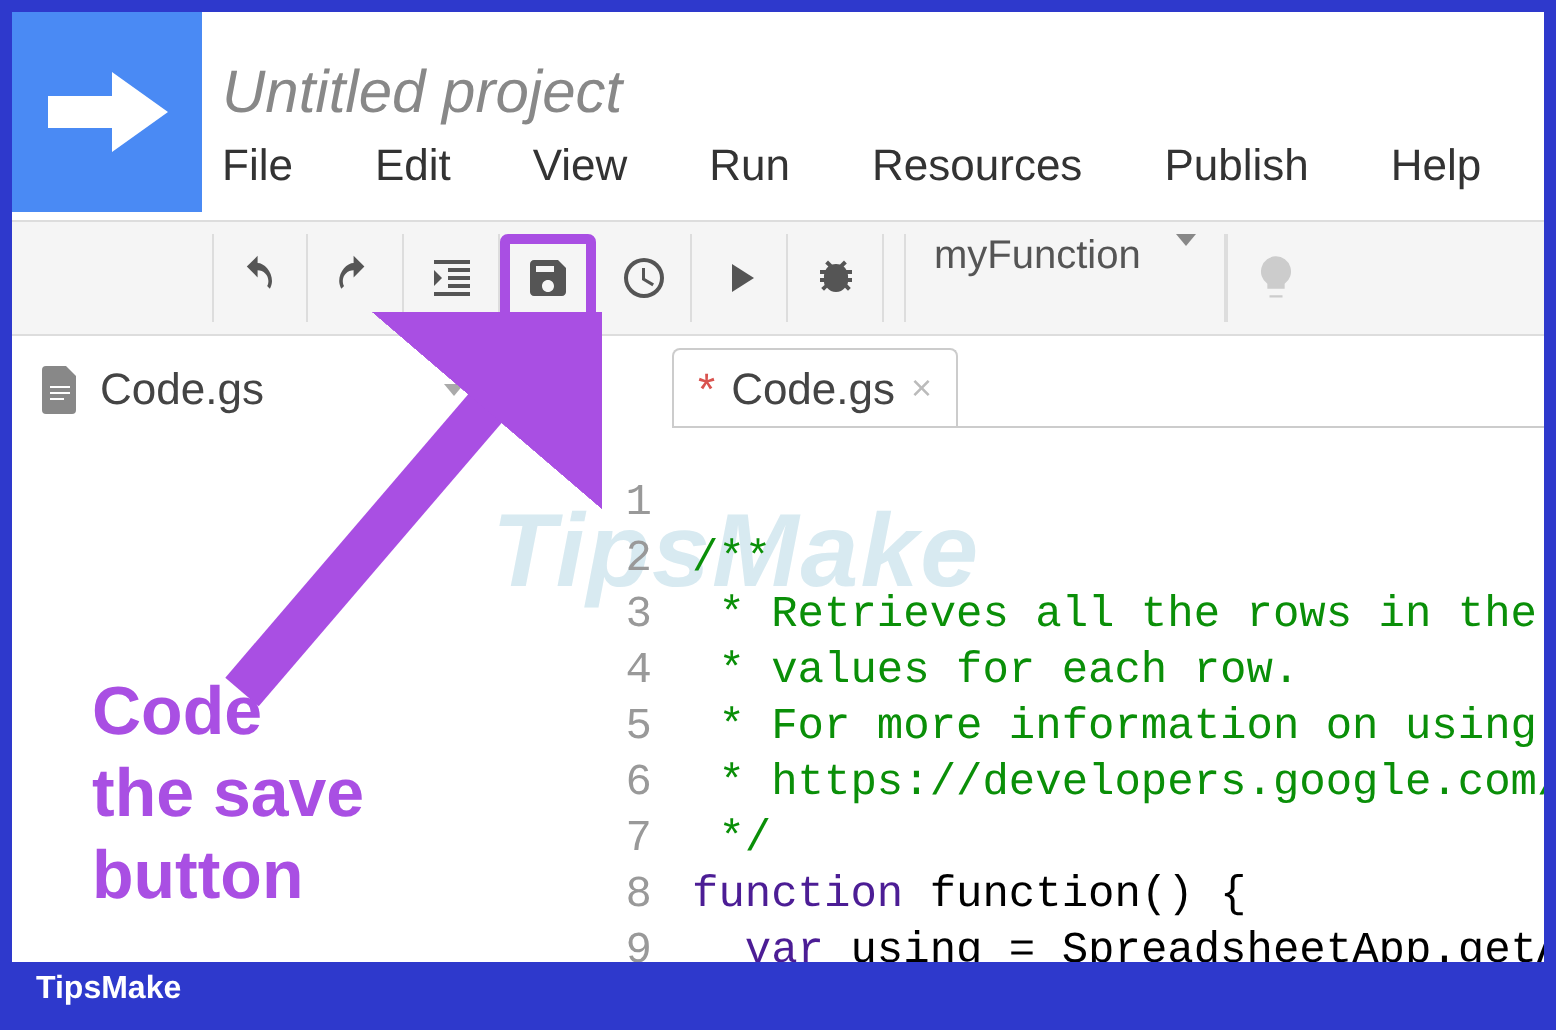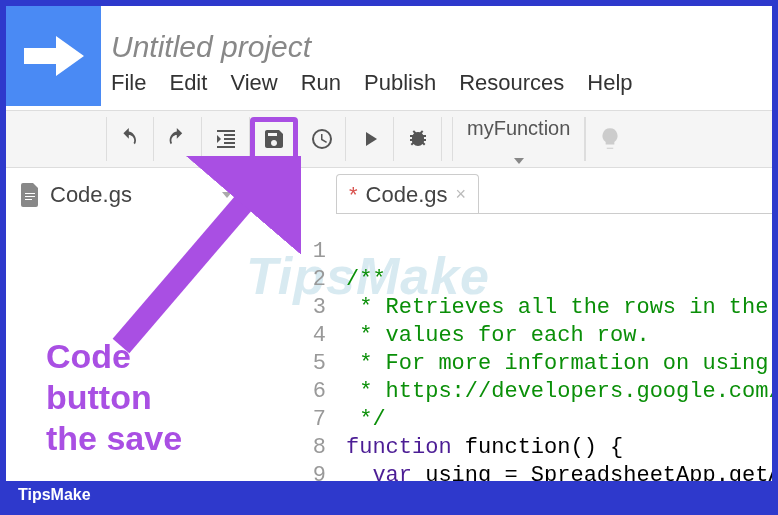--- a/index.html
+++ b/index.html
@@ -1,28 +1,28 @@
 <!DOCTYPE html>
 <html><head>
 <meta charset="utf-8">
 <style>
 * { box-sizing: border-box; margin: 0; padding: 0; }
 body { font-family: Arial, Helvetica, sans-serif; background: #fff; }
 .frame { width: 778px; height: 515px; border: 6px solid #2e39cc; position: relative; overflow: hidden; background: #fff; padding-left: 32px; }
 .banner { position: absolute; left: 0; top: 0; width: 95px; height: 100px; background: #4a8af4; display: flex; align-items: center; justify-content: center; }
 .banner svg { width: 60px; height: 40px; fill: #fff; }
 .title { position: absolute; left: 105px; top: 24px; font-size: 30px; font-style: italic; color: #888; }
-.menubar { position: absolute; left: 105px; top: 64px; display: flex; gap: 23px; font-size: 22px; color: #333; }
+.menubar { position: absolute; left: 105px; top: 64px; display: flex; gap: 41px; font-size: 22px; color: #333; }
 .menubar div { cursor: pointer; }
 .toolbar { position: absolute; left: 0; top: 104px; right: 0; height: 58px; background: #f5f5f5; border-top: 1px solid #ddd; border-bottom: 1px solid #ddd; display: flex; align-items: center; padding-left: 100px; gap: 0; }
 .tbtn { width: 48px; height: 44px; display: flex; align-items: center; justify-content: center; border-right: 1px solid #ddd; color: #555; }
 .tbtn.first { border-left: 1px solid #ddd; }
 .tbtn svg { width: 24px; height: 24px; fill: #555; }
 .save-highlight { border: 5px solid #a94fe3; border-radius: 4px; }
-.func-select { height: 44px; border-left: 1px solid #ddd; border-right: 1px solid #ddd; display: flex; align-items: center; padding: 0 14px; gap: 18px; color: #555; font-size: 20px; margin-left: 10px; flex-direction: column; }
+.func-select { height: 44px; border-left: 1px solid #ddd; border-right: 1px solid #ddd; display: flex; padding: 0 14px; gap: 18px; color: #555; font-size: 20px; margin-left: 10px; }
 .func-select .caret { width: 0; height: 0; border-left: 5px solid transparent; border-right: 5px solid transparent; border-top: 6px solid #888; }
 .bulb { width: 48px; height: 44px; display: flex; align-items: center; justify-content: center; border-left: 1px solid #ddd; }
 .bulb svg { width: 26px; height: 26px; fill: #ccc; }
 .sidebar-file { position: absolute; left: 14px; top: 176px; display: flex; align-items: center; gap: 10px; font-size: 22px; color: #444; }
 .sidebar-file .caret { width: 0; height: 0; border-left: 5px solid transparent; border-right: 5px solid transparent; border-top: 6px solid #aaa; margin-left: 80px; }
 .tab { position: absolute; left: 330px; top: 168px; height: 40px; border: 1px solid #ccc; border-bottom: none; background: #fff; display: flex; align-items: center; padding: 0 12px; gap: 8px; font-size: 22px; color: #444; border-radius: 4px 4px 0 0; }
 .tab .star { color: #d9534f; font-size: 22px; }
 .tab .close { color: #bbb; font-size: 18px; }
 .editor-divider { position: absolute; left: 330px; right: 0; top: 207px; border-top: 1px solid #ccc; }
 .gutter { position: absolute; left: 270px; top: 232px; width: 50px; text-align: right; color: #999; font-family: "Courier New", monospace; font-size: 22px; line-height: 28px; }
@@ -46,22 +46,22 @@
       </svg>
   </div>
 
   <div class="title">Untitled project</div>
 
   <div class="menubar">
     <div>File</div>
     <div>Edit</div>
     <div>View</div>
     <div>Run</div>
+    <div>Resources</div>
     <div>Publish</div>
-    <div>Resources</div>
     <div>Help</div>
   </div>
 
   <div class="toolbar">
     <div class="tbtn first">
         <svg viewBox="0 0 24 24">
           <path d="M12 5V1L6 7l6 6V9c3.3 0 6 2.7 6 6 0 1-.2 2-.7 2.8l1.5 1.5C19.5 18 20 16.5 20 15c0-5.5-4.5-10-8-10z" transform="scale(0.9)"></path>
         </svg>
       </div>
     <div class="tbtn">
@@ -152,19 +152,19 @@
     <defs>
         <marker id="ah" markerWidth="12" markerHeight="12" refX="2" refY="6" orient="auto">
           <path d="M0 0 L12 6 L0 12 Z" fill="#a94fe3"></path>
         </marker>
       </defs>
     <line x1="20" y1="190" x2="170" y2="15" stroke="#a94fe3" stroke-width="22" marker-end="url(#ah)"></line>
   </svg>
 
   <div class="annot-text">
     <div>Code</div>
+    <div>the save</div>
     <div>button</div>
-    <div>the save</div>
   </div>
 
   <div class="footer">TipsMake</div>
 
 </div>
 
 </body></html>

